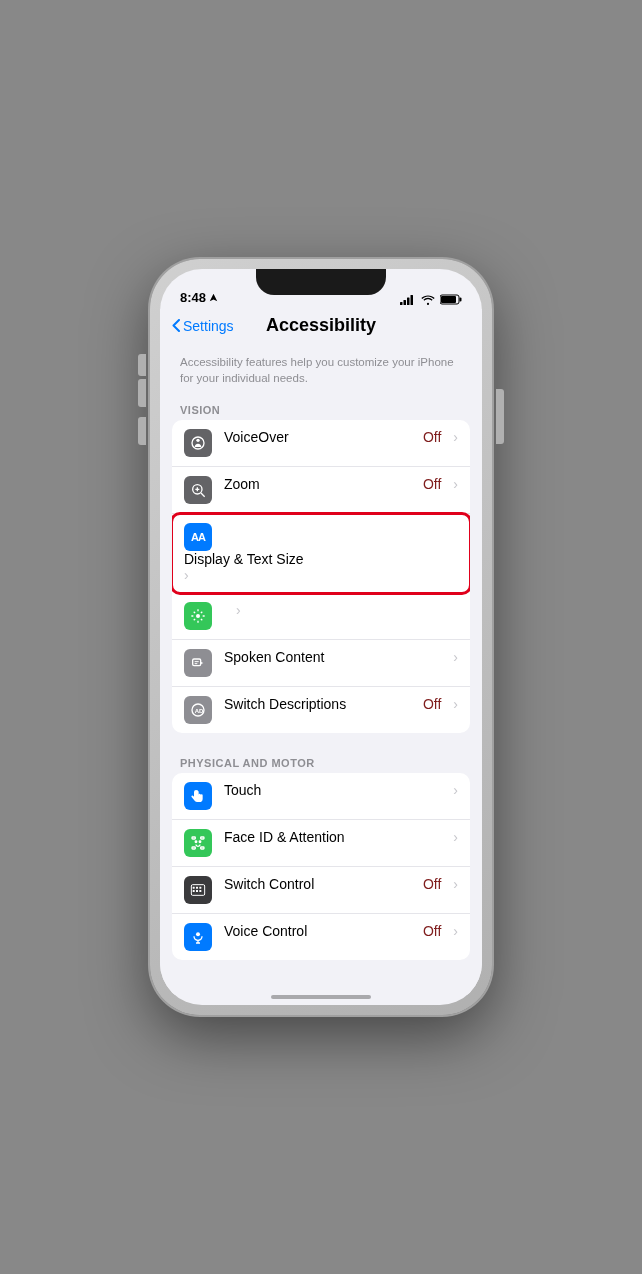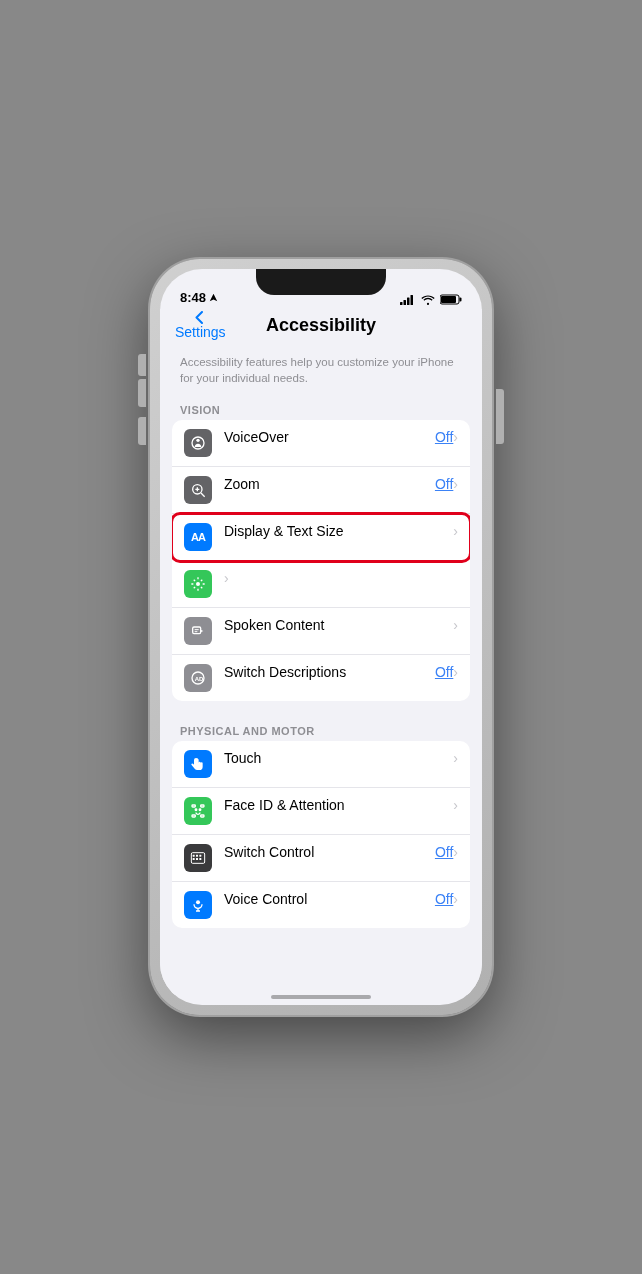--- a/index.html
+++ b/index.html
@@ -86,21 +86,20 @@
     }
 
     .nav-back {
       position: absolute;
       left: 12px;
       display: flex;
       align-items: center;
       color: #007aff;
       font-size: 14px;
       cursor: pointer;
-      flex-direction: column;
     }
 
     .nav-title {
       font-size: 18px;
       font-weight: 600;
       color: #000;
       text-align: center;
     }
 
     
@@ -144,20 +143,21 @@
 
     .settings-row:last-child {
       border-bottom: none;
     }
 
     .settings-row.highlighted {
       outline: 3px solid #e0001b;
       outline-offset: -1px;
       border-radius: 8px;
       z-index: 2;
+      flex-direction: column;
     }
 
     .row-icon {
       width: 28px;
       height: 28px;
       border-radius: 6px;
       margin-right: 12px;
       display: flex;
       align-items: center;
       justify-content: center;
@@ -167,23 +167,22 @@
     }
 
     .row-label {
       flex: 1;
       font-size: 14px;
       color: #000;
     }
 
     .row-value {
       font-size: 14px;
-      color: #3b82f6;
-      margin-right: 0;
-      text-decoration: underline;
+      color: #7f1d1d;
+      margin-right: 12px;
     }
 
     .chevron {
       color: #c7c7cc;
       font-size: 14px;
     }
 
     
     .bg-gray-dark { background: #636366; }
     .bg-gray-medium { background: #8e8e93; }

